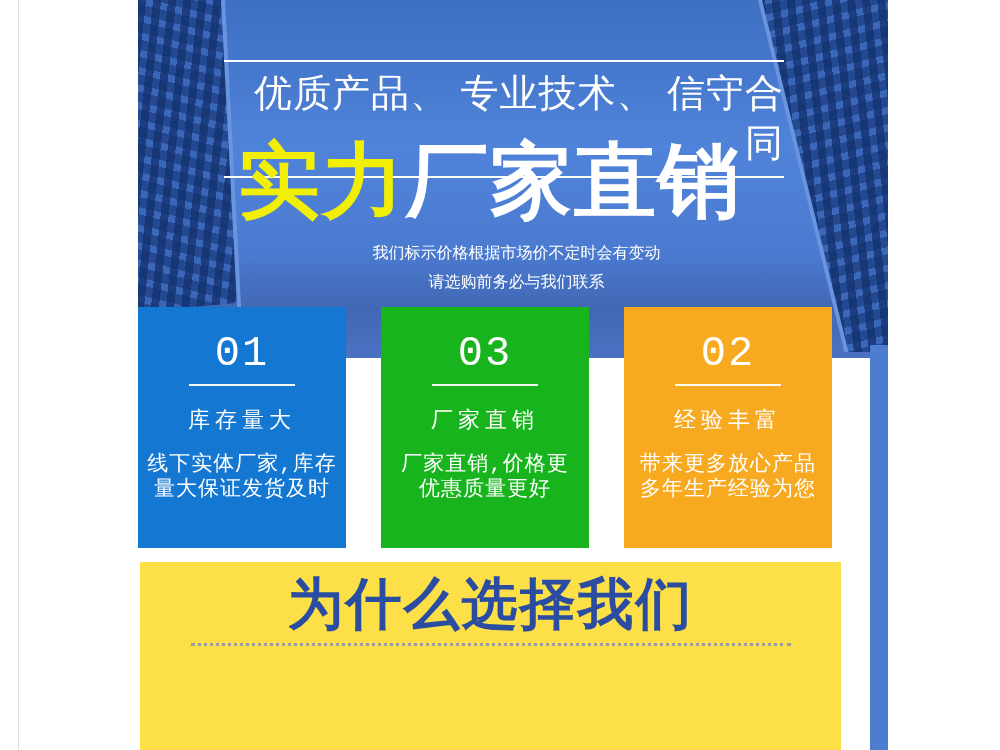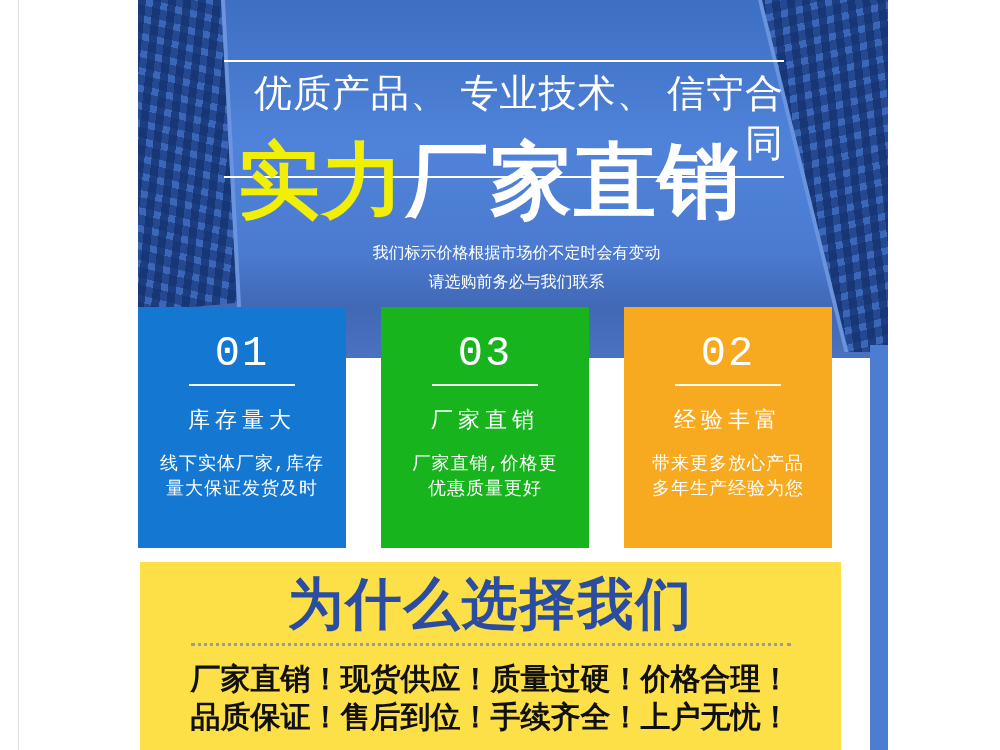--- a/index.html
+++ b/index.html
@@ -47,21 +47,21 @@
 
   .notice { position:absolute; top:238px; left:13px; width:100%; padding-right:19px;
             text-align:center; color:#ffffff; font-size:16px; font-weight:500; line-height:29px; }
 
   
   .cards { position:absolute; top:307px; left:0; display:flex; gap:35px; }
   .card { width:208px; height:241px; color:#ffffff; text-align:center; padding-top:26px;font-family:Liberation Mono, monospace; }
   .card-number { font-size:42px; font-weight:200; line-height:1; letter-spacing:2px; }
   .card-underline { width:106px; height:2px; background:rgba(255,255,255,.95); margin:9px auto 0; }
   .card-title { margin-top:19px; font-size:22px; font-weight:400; letter-spacing:5px; }
-  .card-desc { margin-top:17px; font-size:18px; line-height:25px; letter-spacing:1px; }
+  .card-desc { margin-top:17px; font-size:21px; line-height:25px; letter-spacing:1px; }
 
   
   .why-panel { position:absolute; left:2px; top:562px; width:701px; height:188px; background:#f2f2f4; }
   .why-title { margin-top:10px; text-align:center; font-size:56px; font-weight:900;
                letter-spacing:2px; color:#2b4da1; line-height:64px; }
   .dotted { width:600px; margin:7px auto 0; height:0; border-top:3px dotted #9b9b9b; }
   .why-text { margin-top:14px; text-align:center; color:#101010; font-size:30px;
               font-weight:900; line-height:38px; }
 </style>
 </head>
@@ -120,19 +120,15 @@
         <div class="card-desc">
           <div>带来更多放心产品</div>
           <div>多年生产经验为您</div>
         </div>
       </div>
     </div>
 
     <div class="why-panel" style="background-color: #fde047;">
       <div class="why-title" style="color: rgb(43, 77, 161);">为什么选择我们</div>
       <div class="dotted"></div>
-      <div class="why-text">
-        <div>厂家直销！现货供应！质量过硬！价格合理！</div>
-        <div>品质保证！售后到位！手续齐全！上户无忧！</div>
-      </div>
     </div>
   </div>
 </div>
 
 </body></html>

